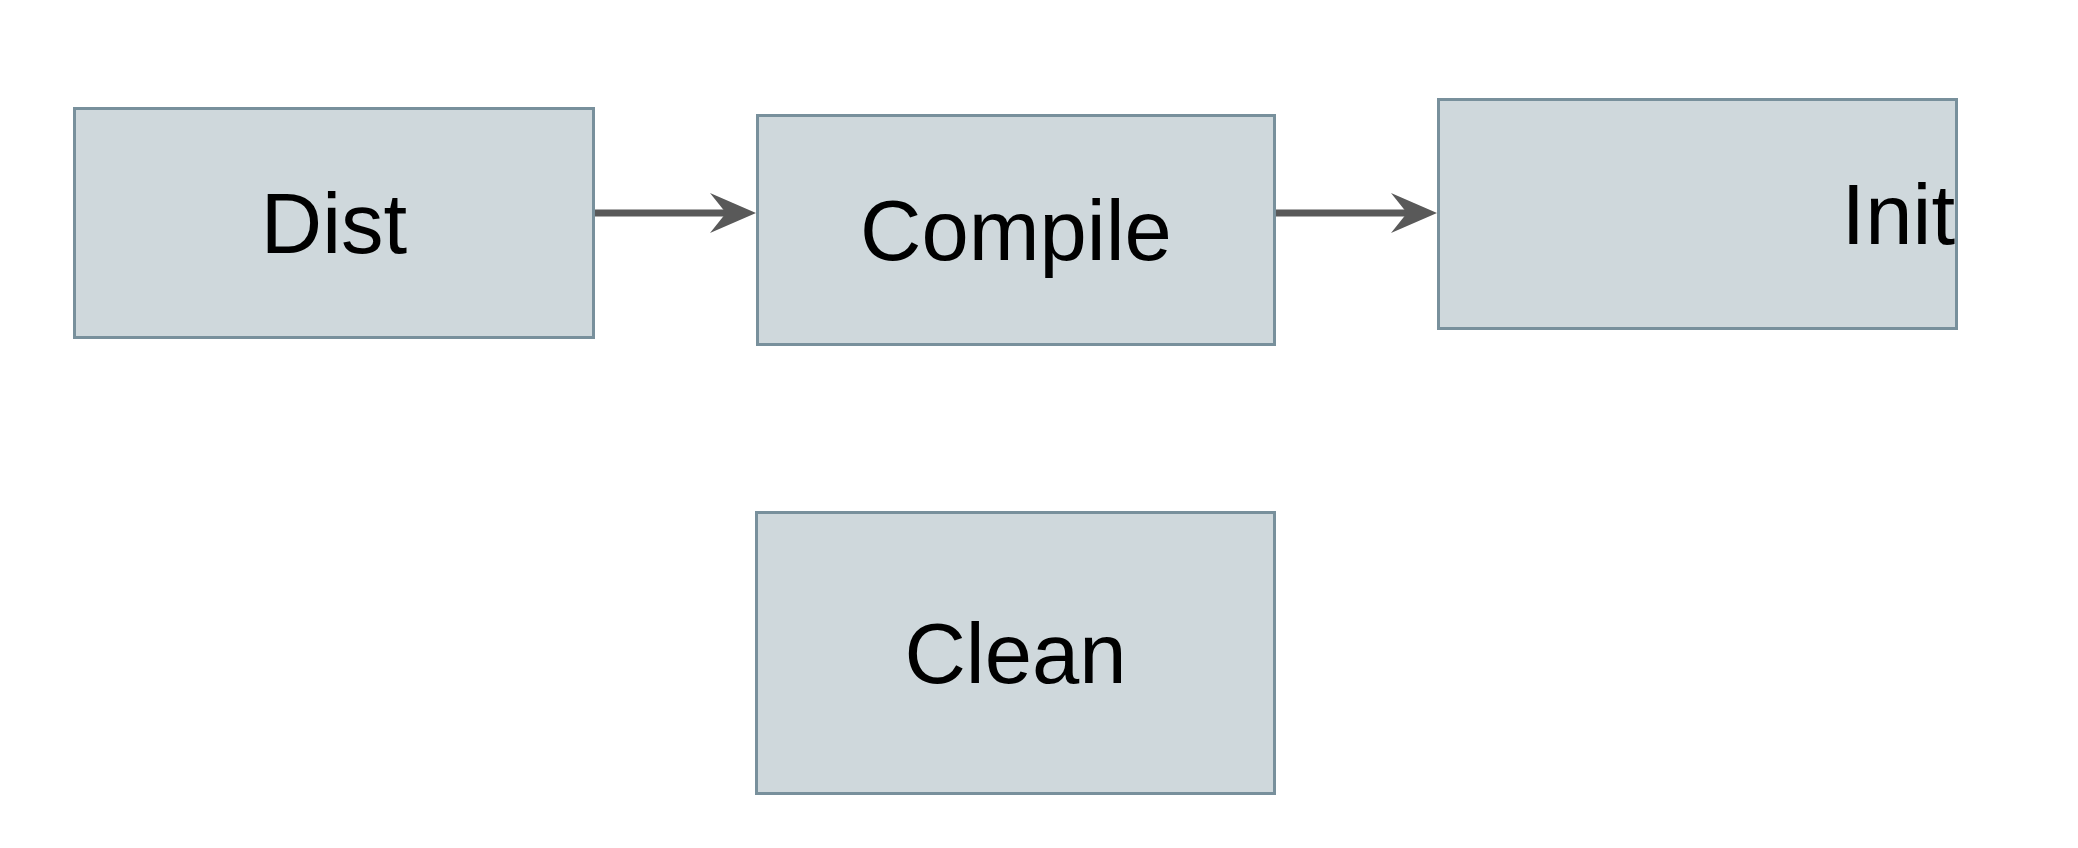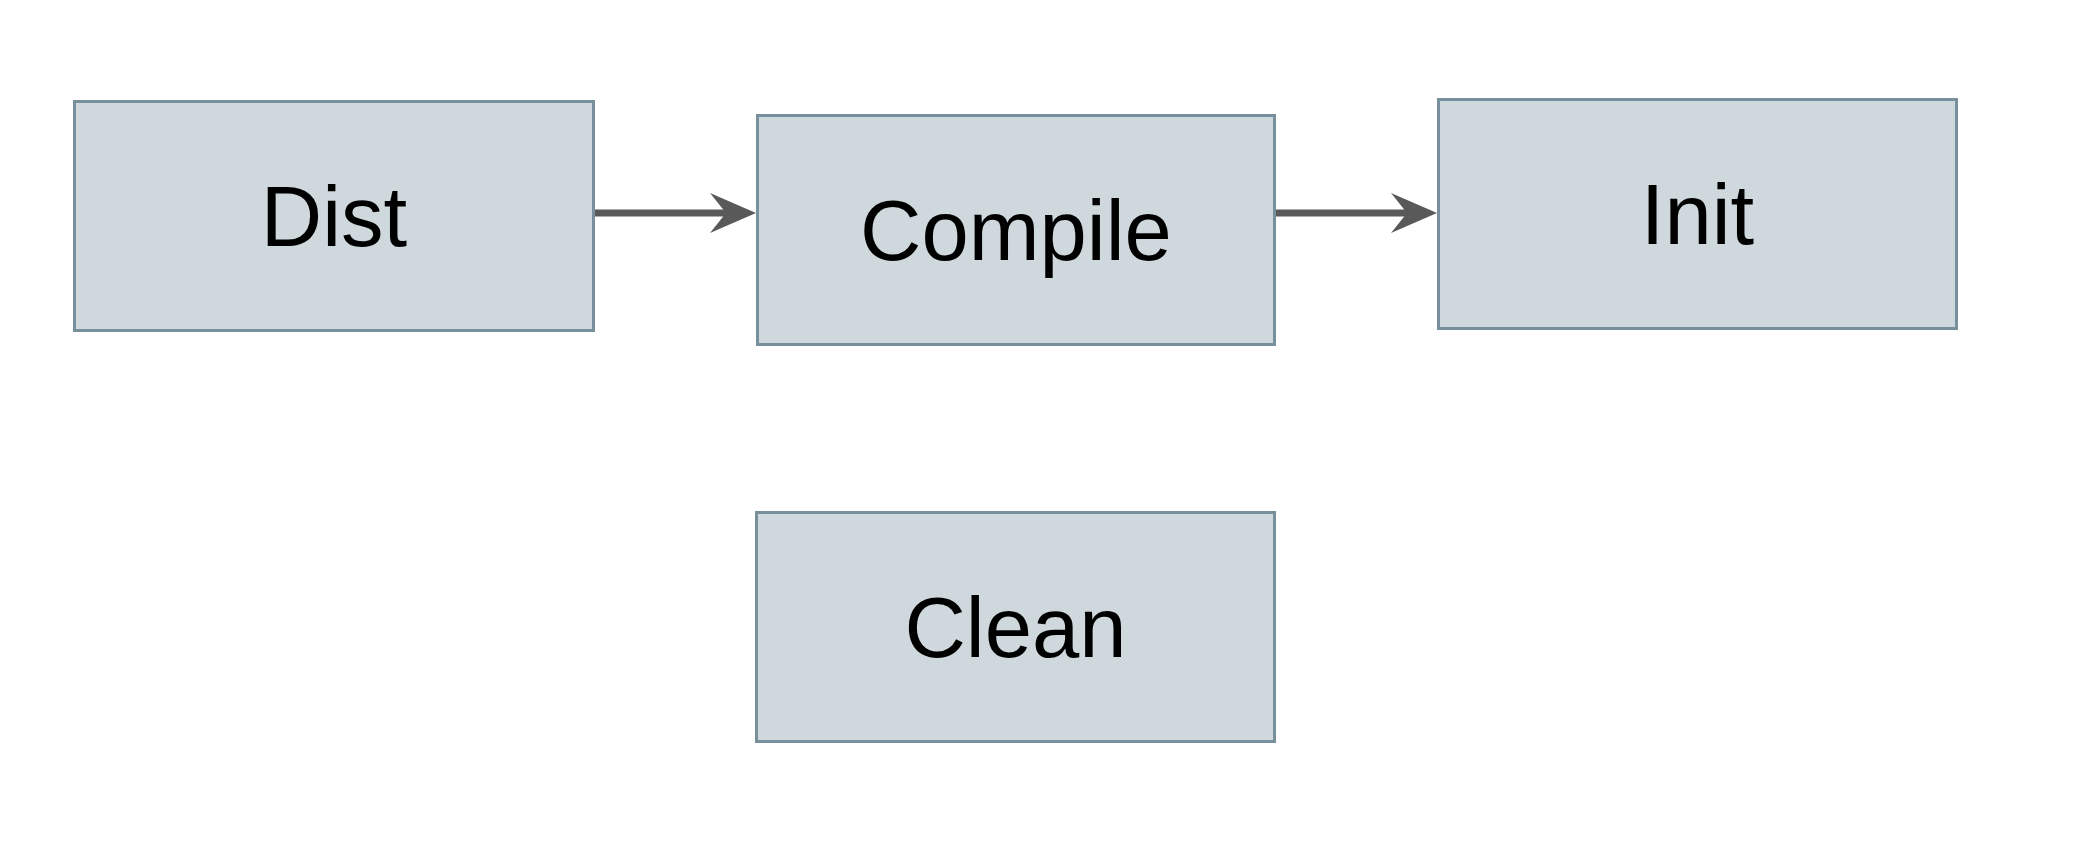--- a/index.html
+++ b/index.html
@@ -47,26 +47,26 @@
       <g>
         <line x1="595" y1="213" x2="726" y2="213" stroke="#595959" stroke-width="7"></line>
         <polygon points="756,213 710,193 726,213 710,233" fill="#595959"></polygon>
       </g>
       <g>
         <line x1="1276" y1="213" x2="1407" y2="213" stroke="#595959" stroke-width="7"></line>
         <polygon points="1437,213 1391,193 1407,213 1391,233" fill="#595959"></polygon>
       </g>
     </svg>
   <div id="nodes-layer">
-      <div class="node" style="left: 73px; top: 100px; width: 522px; height: 232px; background: rgb(207, 216, 220); border-color: rgb(120, 144, 156);">
+      <div class="node" style="left: 73px; top: 107px; width: 522px; height: 232px; background: rgb(207, 216, 220); border-color: rgb(120, 144, 156);">
     <span class="node-label" style="color: rgb(0, 0, 0);">Dist</span>
   </div>
       <div class="node" style="left: 756px; top: 114px; width: 520px; height: 232px; background: rgb(207, 216, 220); border-color: rgb(120, 144, 156);">
     <span class="node-label" style="color: rgb(0, 0, 0);">Compile</span>
   </div>
-      <div class="node" style="left: 1437px; top: 98px; width: 521px; height: 232px; background: rgb(207, 216, 220); border-color: rgb(120, 144, 156);">
+      <div class="node" style="left: 1437px; top: 98px; width: 521px; height: 232px; background: rgb(207, 216, 220); border-color: rgb(120, 144, 156); justify-content: flex-end;">
     <span class="node-label" style="color: rgb(0, 0, 0);">Init</span>
   </div>
-      <div class="node" style="left: 755px; top: 511px; width: 521px; height: 232px; background: rgb(207, 216, 220); border-color: rgb(120, 144, 156);">
+      <div class="node" style="left: 755px; top: 511px; width: 521px; height: 284px; background: rgb(207, 216, 220); border-color: rgb(120, 144, 156);">
     <span class="node-label" style="color: rgb(0, 0, 0);">Clean</span>
   </div>
     </div>
 </div>
 
 </body></html>

